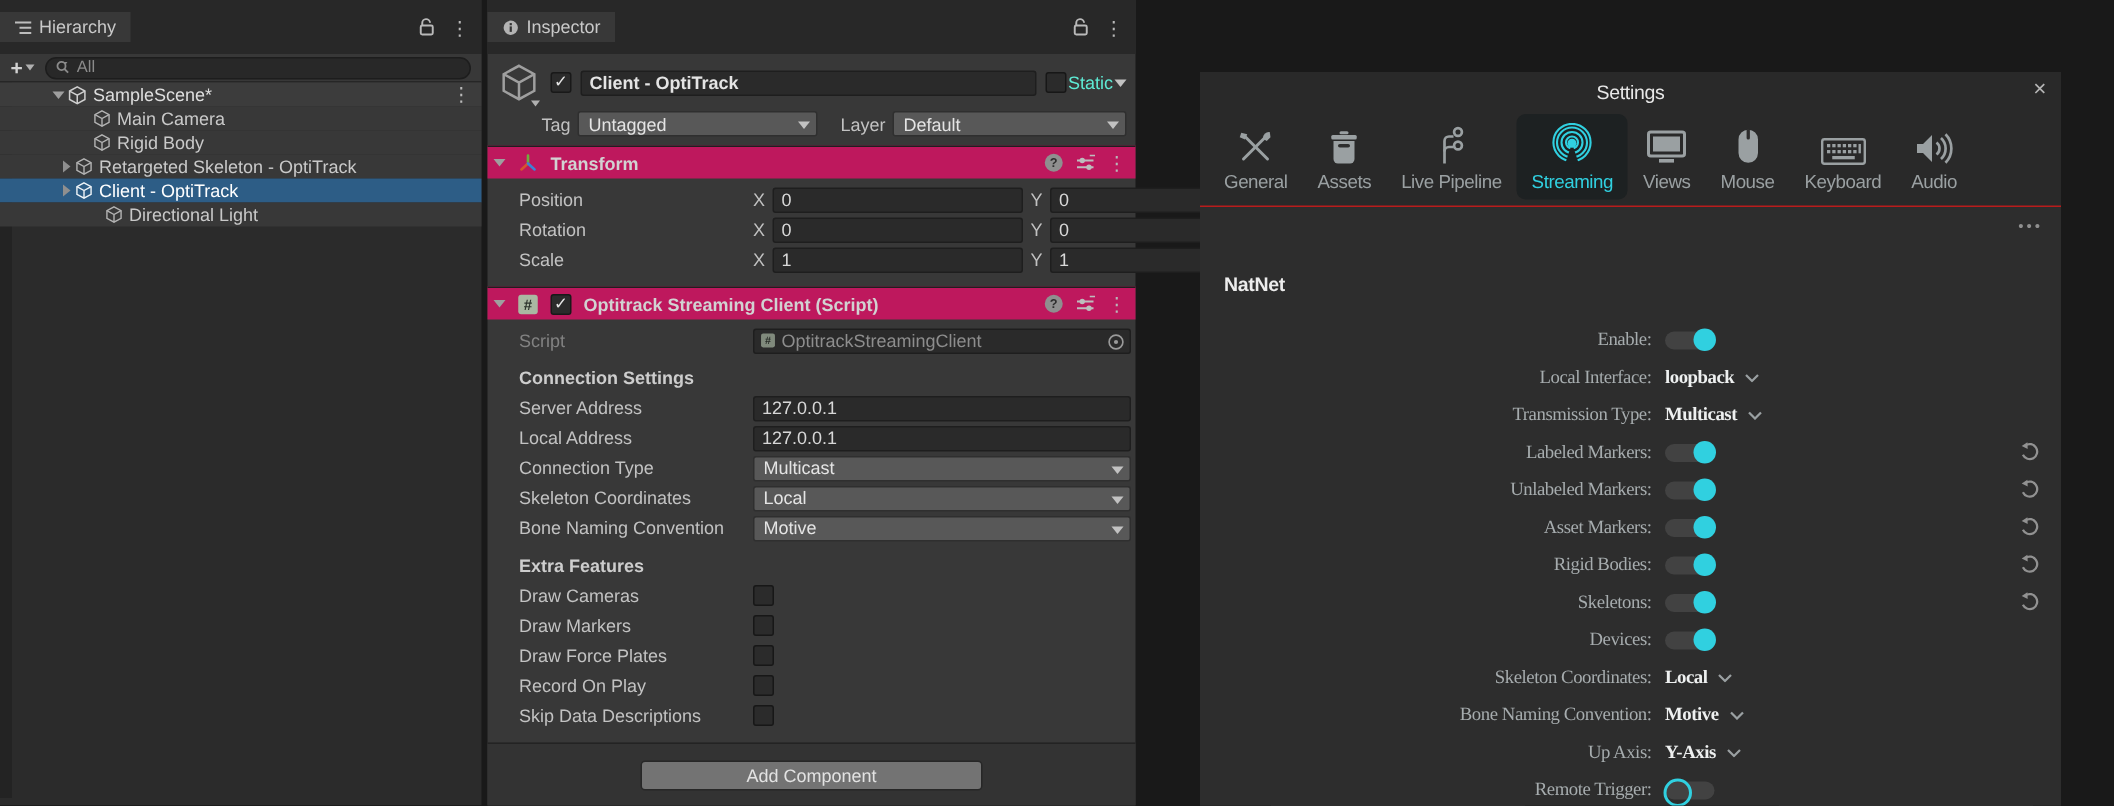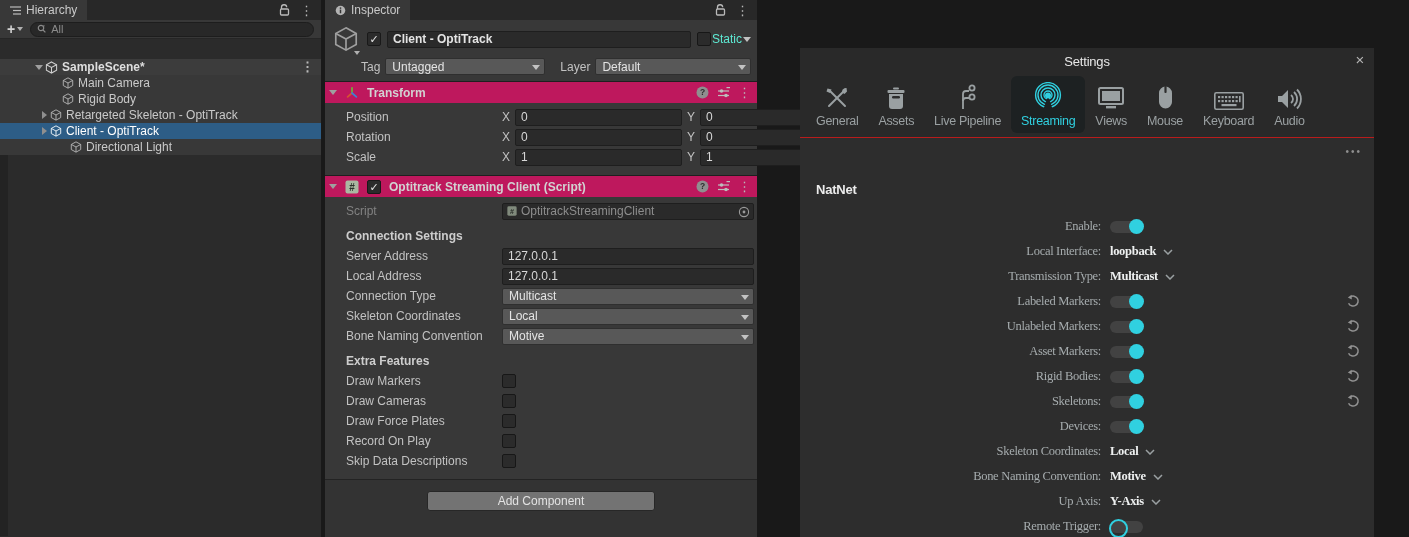--- a/index.html
+++ b/index.html
@@ -2,21 +2,21 @@
 <html><head>
 <meta charset="utf-8">
 <style>
   * { margin:0; padding:0; box-sizing:border-box; }
   html,body { width:1409px; height:537px; overflow:hidden; background:#191919;
     font-family:"Liberation Sans", sans-serif; }
   #root { position:relative; width:1409px; height:537px; }
 
   
   .panel { position:absolute; top:0; height:537px; background:#383838; }
-  .tabbar { height:20px; background:#282828; display:flex; align-items:center; }
+  .tabbar { height:36px; background:#282828; display:flex; align-items:center; }
   .tab { height:20px; background:#383838; display:flex; align-items:center; gap:5px;
     padding:0 10px; color:#c9c9c9; font-size:12px; }
   .tabbar .spacer { flex:1; }
   .winicons { display:flex; align-items:center; gap:10px; padding-right:8px; color:#b9b9b9; }
   .kebab { font-size:13px; color:#b9b9b9; line-height:1; }
   .caret-down { width:0; height:0; border-left:4px solid transparent; border-right:4px solid transparent;
     border-top:5px solid #c2c2c2; display:inline-block; }
   .fold-open { width:0; height:0; border-left:4px solid transparent; border-right:4px solid transparent;
     border-top:5px solid #9f9f9f; display:inline-block; }
   .fold-closed { width:0; height:0; border-top:4px solid transparent; border-bottom:4px solid transparent;
@@ -32,21 +32,21 @@
   .plusbtn { display:flex; align-items:center; gap:2px; color:#d2d2d2; font-size:14px; font-weight:bold; }
   .searchbox { flex:1; height:15px; background:#282828; border:1px solid #1d1d1d; border-radius:8px;
     display:flex; align-items:center; padding:0 6px; gap:3px; }
   .searchbox input { flex:1; background:transparent; border:none; outline:none; color:#bdbdbd;
     font-size:11px; font-family:"Liberation Sans", sans-serif; }
   .searchbox input::placeholder { color:#8b8b8b; }
   .tree { position:relative; }
   .gutter { position:absolute; left:0; top:0; bottom:-381px; width:8px; background:#232323; }
   .hrow { position:relative; height:16px; display:flex; align-items:center; font-size:12px;
     color:#c9c9c9; background:#383838; }
-  .hrow.scene { background:#3c3c3c; color:#dedede; font-weight:bold;margin-top:20px; }
+  .hrow.scene { background:#3c3c3c; color:#dedede; font-weight:normal; }
   .hrow.selected { background:#2d5d86; color:#ffffff; }
   .hrow .slot { width:12px; display:flex; justify-content:center; }
   .hrow .icn { margin-right:4px; display:flex; }
   .hrow .rowkebab { position:absolute; right:7px; top:1px; }
 
   
   #inspector { left:325px; width:432px; }
   .goheader { padding:6px 6px 6px 6px; }
   .gorow1 { display:flex; align-items:center; gap:6px; }
   .goicon { position:relative; width:30px; display:flex; justify-content:center; }
@@ -434,25 +434,25 @@
       <div class="irow">
         <span class="ilbl">Bone Naming Convention</span>
         <div class="udrop">
           <span>Motive</span>
             <span class="caret-down"></span>
         </div>
       </div>
 
       <div class="sechead">Extra Features</div>
       <div class="irow">
+        <span class="ilbl">Draw Cameras</span>
+        <span class="cbox"></span>
+      </div>
+      <div class="irow">
         <span class="ilbl">Draw Markers</span>
-        <span class="cbox"></span>
-      </div>
-      <div class="irow">
-        <span class="ilbl">Draw Cameras</span>
         <span class="cbox"></span>
       </div>
       <div class="irow">
         <span class="ilbl">Draw Force Plates</span>
         <span class="cbox"></span>
       </div>
       <div class="irow">
         <span class="ilbl">Record On Play</span>
         <span class="cbox"></span>
       </div>

